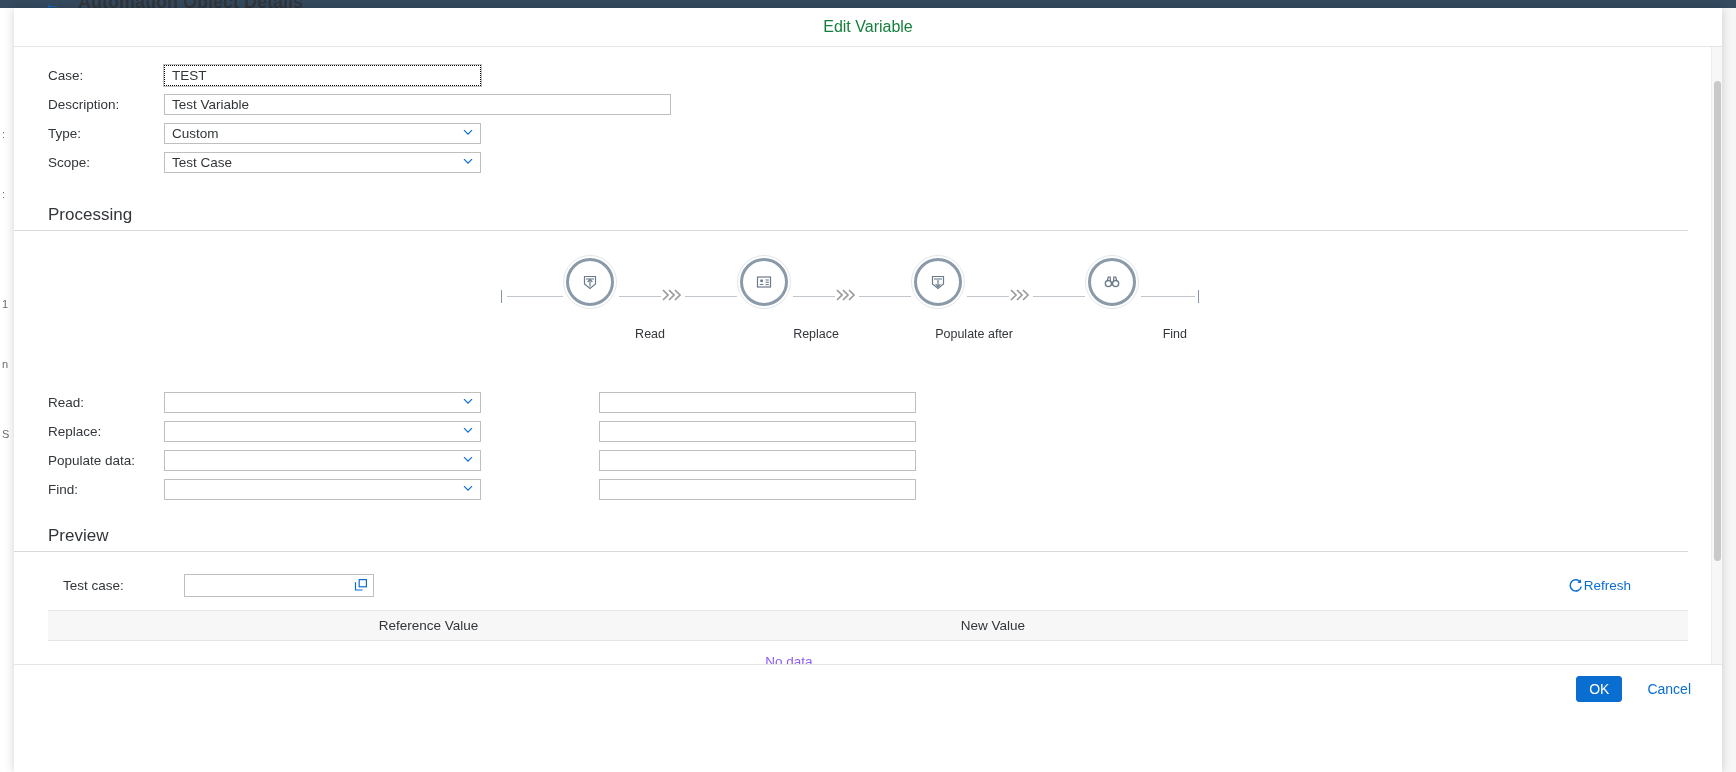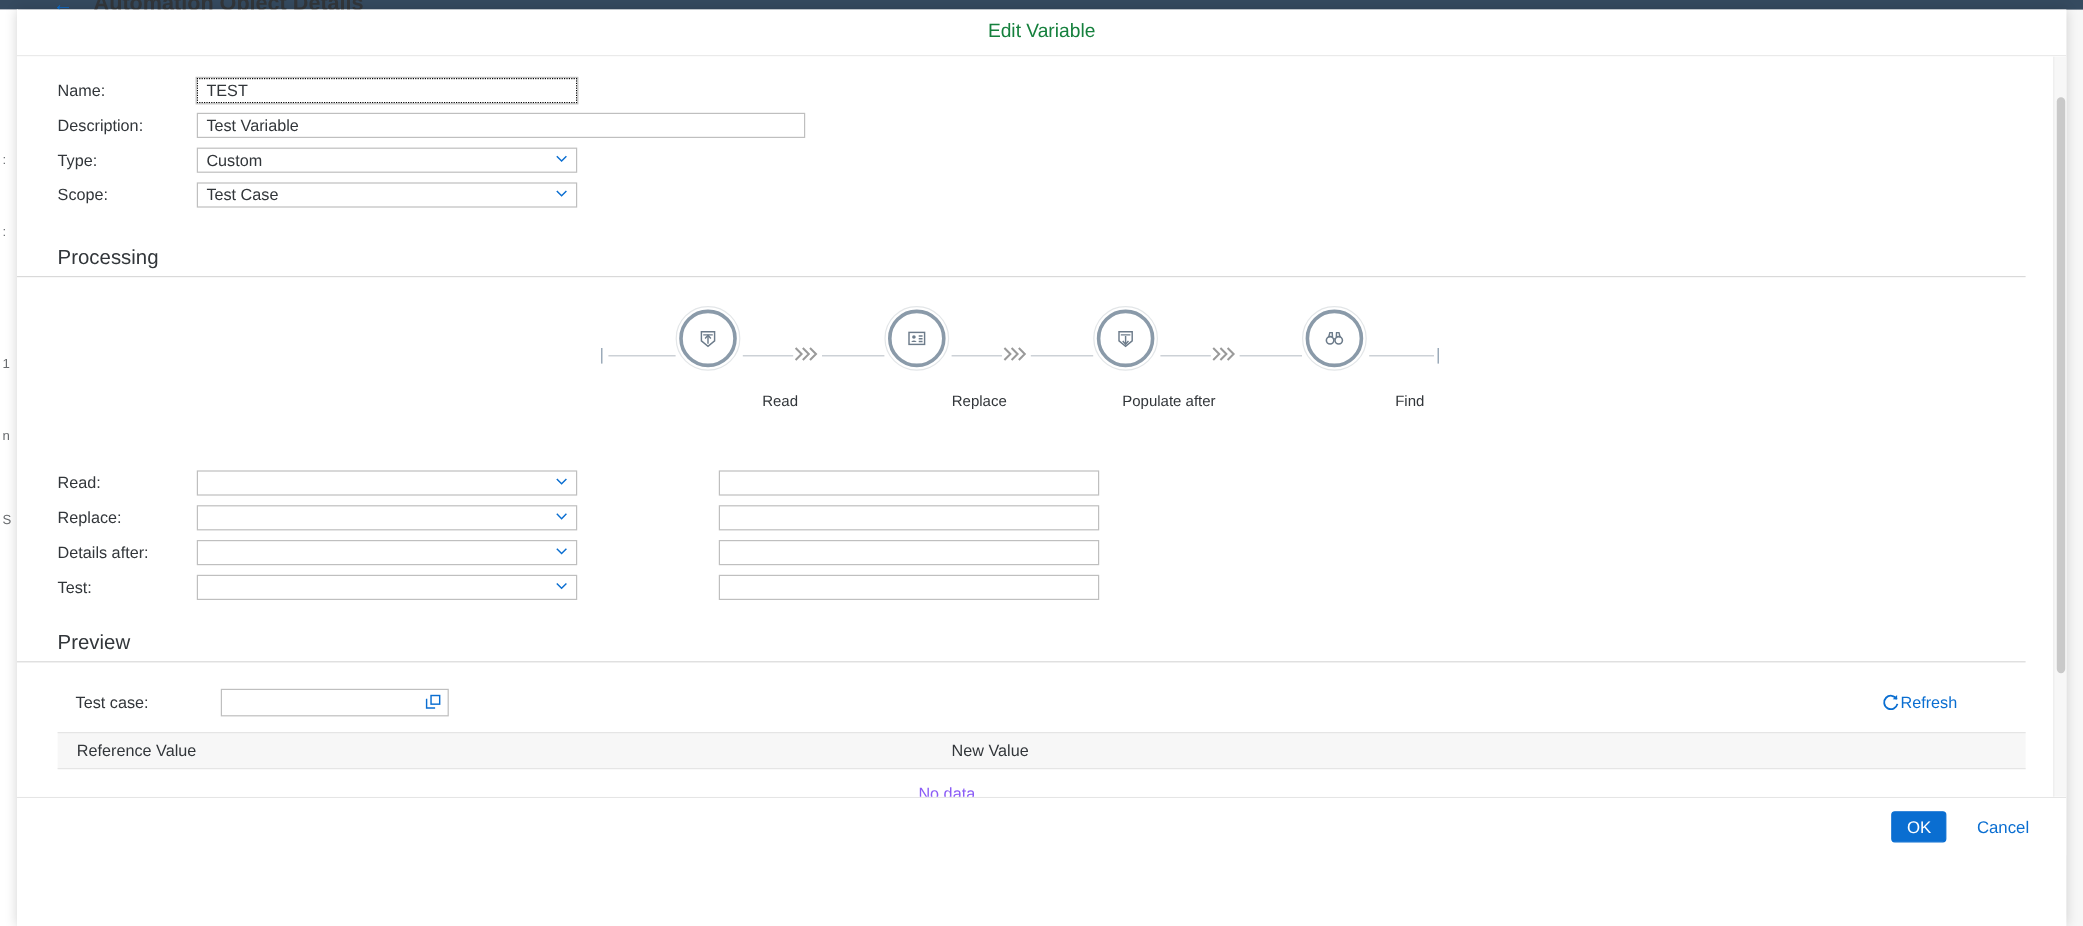--- a/index.html
+++ b/index.html
@@ -342,20 +342,21 @@
     padding: 3px 5px;
   }
   .refresh-btn svg { display: block; }
 
   
   .tbl {
     position: absolute;
     left: 34px;
     top: 563px;
     width: 1640px;
+    text-align: center;
   }
   .tbl-head {
     display: flex;
     height: 29px;
     align-items: center;
     background: #f7f7f7;
     border-top: 1px solid #e5e5e5;
     border-bottom: 1px solid #e5e5e5;
     font-size: 13.5px;
     color: #32363a;
@@ -393,21 +394,21 @@
 
   <div class="dialog-header">
     <div class="dialog-title">Edit Variable</div>
   </div>
 
   <div class="dialog-body">
 
     <div class="form-top">
 
       <div class="row" style="margin-top:14px">
-        <div class="lbl">Name:</div>
+        <div class="lbl">Case:</div>
         <input class="inp inp-name" value="TEST" placeholder="" style="">
       </div>
 
       <div class="row">
         <div class="lbl">Description:</div>
         <input class="inp inp-desc" value="Test Variable" style="">
       </div>
 
       <div class="row">
         <div class="lbl">Type:</div>
@@ -548,34 +549,34 @@
           <span class="chev">
             <svg width="12" height="12" viewBox="0 0 12 12">
                 <path d="M2 4.2 L6 8.2 L10 4.2" fill="none" stroke="#0a6ed1" stroke-width="1.2"></path>
               </svg>
           </span>
         </div>
         <input class="inp inp-value" value="" style="">
       </div>
 
       <div class="row">
-        <div class="lbl">Details after:</div>
+        <div class="lbl">Populate data:</div>
         <div class="select-wrap">
           <input class="inp" value="" style="">
           <span class="chev">
             <svg width="12" height="12" viewBox="0 0 12 12">
                 <path d="M2 4.2 L6 8.2 L10 4.2" fill="none" stroke="#0a6ed1" stroke-width="1.2"></path>
               </svg>
           </span>
         </div>
         <input class="inp inp-value" value="" style="">
       </div>
 
       <div class="row">
-        <div class="lbl">Test:</div>
+        <div class="lbl">Find:</div>
         <div class="select-wrap">
           <input class="inp" value="" style="">
           <span class="chev">
             <svg width="12" height="12" viewBox="0 0 12 12">
                 <path d="M2 4.2 L6 8.2 L10 4.2" fill="none" stroke="#0a6ed1" stroke-width="1.2"></path>
               </svg>
           </span>
         </div>
         <input class="inp inp-value" value="" style="">
       </div>

